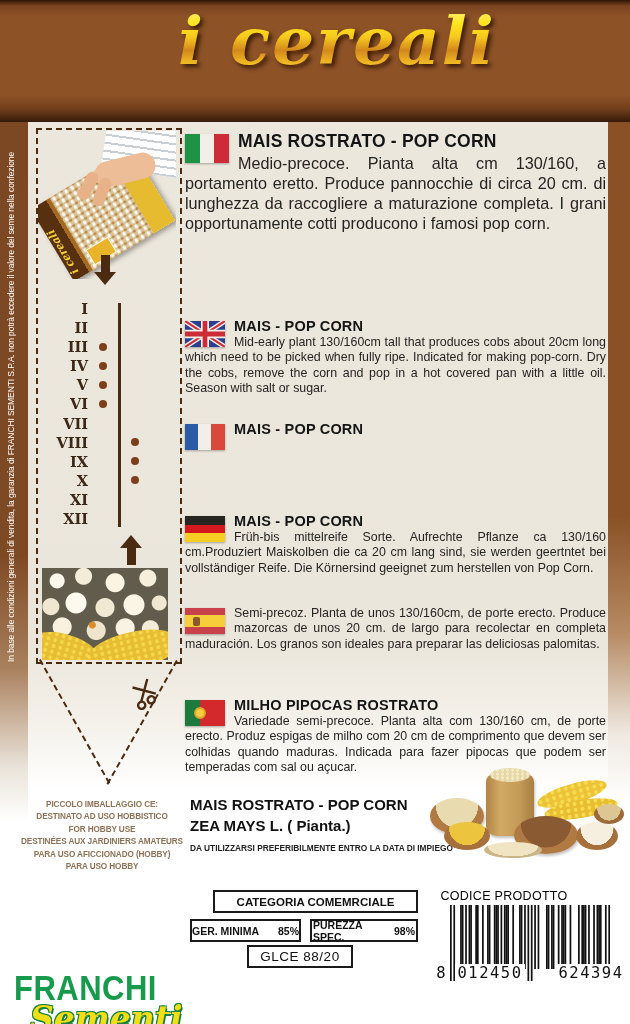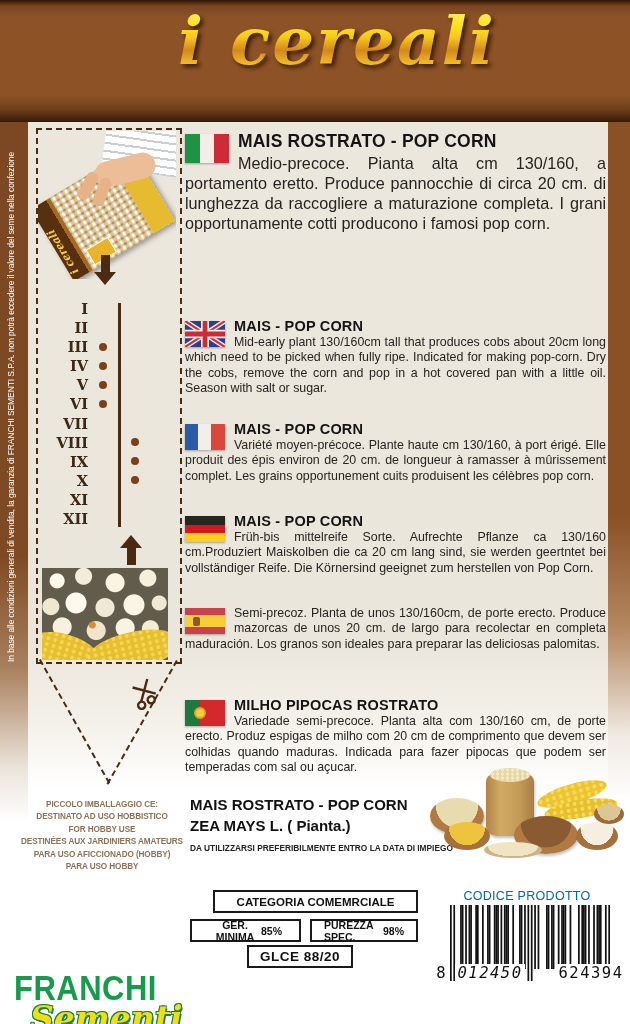--- a/index.html
+++ b/index.html
@@ -119,45 +119,45 @@
   .logo-franchi{font-size:31px;font-weight:bold;color:#189a4d;letter-spacing:.5px;transform:scaleY(1.12);transform-origin:top left;}
   .logo-sementi{font-family:"DejaVu Serif",serif;font-style:italic;font-weight:bold;font-size:33px;color:#f2de16;
     margin:-6px 0 0 16px;text-shadow:-1px -1px 0 #17813f,1px -1px 0 #17813f,-1px 1px 0 #17813f,1.5px 1.5px 0 #17813f;}
   .logo-since{font-size:11px;font-style:italic;font-weight:bold;color:#17813f;width:140px;text-align:right;margin-top:-4px;}
 
   .prod-title{position:absolute;left:190px;top:794px;font-size:15px;font-weight:bold;line-height:1.4;color:#111;}
   .use-by{position:absolute;left:190px;top:842px;font-size:9.8px;font-weight:bold;color:#222;
     transform:scaleX(.85);transform-origin:left;white-space:nowrap;}
   .tbox{position:absolute;border:2px solid #1a1a1a;display:flex;align-items:center;box-sizing:border-box;background:#fff;color:#111;margin-top:32px;}
   .box-cat{left:213px;top:858px;width:205px;height:23px;justify-content:center;font-size:11.5px;font-weight:bold;}
-  .box-ger{left:190px;top:887px;width:111px;height:23px;justify-content:space-between;padding:0 17px;font-size:10.5px;font-weight:bold;text-align:center;}
-  .box-pur{left:310px;top:887px;width:108px;height:23px;justify-content:space-between;padding:0 12px;font-size:10.5px;font-weight:bold;}
-  .box-glce{left:247px;top:913px;width:106px;height:23px;justify-content:center;font-size:13.5px;font-weight:bold;letter-spacing:.5px;}
+  .box-ger{left:190px;top:887px;width:111px;height:23px;justify-content:space-between;padding:0 0;font-size:10.5px;font-weight:bold;}
+  .box-pur{left:310px;top:887px;width:108px;height:23px;justify-content:space-between;padding:0 1px;font-size:10.5px;font-weight:bold;}
+  .box-glce{left:247px;top:913px;width:106px;height:23px;justify-content:center;font-size:13.5px;font-weight:normal;letter-spacing:.5px;}
   .authz{position:absolute;left:188px;top:945px;width:242px;text-align:center;font-size:11px;line-height:1.32;color:#2e2e2e;}
 
   
   .grains{position:absolute;left:428px;top:768px;width:196px;height:96px;}
   .grains i{position:absolute;display:block;border-radius:50%;}
   .sack{left:58px;top:6px;width:48px;height:62px;background:linear-gradient(90deg,#b08447 0,#d2a964 30%,#c49a58 70%,#a87e43 100%);border-radius:8px 8px 10px 10px !important;box-shadow:1px 2px 3px rgba(0,0,0,.25);}
   .sack-top{left:62px;top:0px;width:40px;height:14px;background:radial-gradient(circle,#f3e9c2 1.4px,transparent 1.9px) 0 0/5px 4px,#e6d7a6;}
   .cobg1{left:108px;top:16px;width:72px;height:20px;background:radial-gradient(circle,#f8dd52 1.7px,transparent 2.2px) 0 0/7px 6px,#ecc337;transform:rotate(-16deg);}
   .cobg2{left:116px;top:32px;width:74px;height:18px;background:radial-gradient(circle,#f8dd52 1.7px,transparent 2.2px) 0 0/7px 6px,#e8bd2f;transform:rotate(-9deg);}
   .bowl1{left:2px;top:30px;width:54px;height:36px;background:radial-gradient(ellipse at 50% 20%,#e9dbb0 0 55%,#b07a42 56%);box-shadow:1px 2px 3px rgba(0,0,0,.25);}
   .bowl2{left:16px;top:54px;width:46px;height:28px;background:radial-gradient(ellipse at 50% 20%,#edc43e 0 55%,#a5703c 56%);}
   .bowl3{left:86px;top:48px;width:64px;height:38px;background:radial-gradient(ellipse at 50% 20%,#8a5a33 0 55%,#b07a42 56%);box-shadow:1px 2px 3px rgba(0,0,0,.25);}
   .bowl4{left:148px;top:54px;width:42px;height:28px;background:radial-gradient(ellipse at 50% 20%,#f6efdf 0 55%,#a5703c 56%);}
   .bowl5{left:166px;top:36px;width:30px;height:20px;background:radial-gradient(ellipse at 50% 20%,#dcc694 0 55%,#9c6a38 56%);}
   .plate{left:56px;top:74px;width:58px;height:16px;background:radial-gradient(ellipse at 50% 30%,#f0e4c2 0 60%,#cbb488 61%);}
 
-  .codice{position:absolute;left:438px;top:889px;width:178px;text-align:center;font-size:12.5px;color:#0369a1;letter-spacing:.3px;}
+  .codice{position:absolute;left:415px;top:889px;width:178px;text-align:center;font-size:12.5px;color:#000000;letter-spacing:.3px;}
   .barcode{position:absolute;left:436px;top:905px;width:180px;height:96px;}
   .barcode svg{position:absolute;left:14px;top:0;width:160px;height:76px;fill:#111;}
   .bd{position:absolute;top:59px;font-family:"DejaVu Sans Mono",monospace;font-size:15.5px;color:#111;background:#fff;text-align:center;}
   .bd0{left:-2px;width:14px;background:transparent;}
-  .bd1{left:19px;width:70px;letter-spacing:1.5px;font-style:italic;}
+  .bd1{left:19px;width:70px;letter-spacing:1.5px;}
   .bd2{left:95px;width:70px;letter-spacing:1.5px;margin-left:25px;}
 </style>
 </head>
 <body>
 
 <div class="canvas">
 
   <div class="header">
     <div class="brand-title">i cereali</div>
   </div>
@@ -269,21 +269,20 @@
         <path d="M30,0 V36 M0,18 H60" stroke="#cd2b37" stroke-width="7"></path>
       </svg>
     </span>
     <h2>MAIS - POP CORN</h2>
     <p>Mid-early plant 130/160cm tall that produces cobs about 20cm long which need to be picked when fully ripe. Indicated for making pop-corn. Dry the cobs, remove the corn and pop in a hot covered pan with a little oil. Season with salt or sugar.</p>
   </div>
 
   <div class="sec" style="top:421px">
     <span class="flag france"></span>
     <h2>MAIS - POP CORN</h2>
-    <p>Variété moyen-précoce. Plante haute cm 130/160, à port érigé. Elle produit des épis environ de 20 cm. de longueur à ramasser à mûrissement complet. Les grains opportunement cuits produisent les célèbres pop corn.</p>
   </div>
 
   <div class="sec" style="top:513px">
     <span class="flag germany"></span>
     <h2>MAIS - POP CORN</h2>
     <p>Früh-bis mittelreife Sorte. Aufrechte Pflanze ca 130/160 cm.Produziert Maiskolben die ca 20 cm lang sind, sie werden geertntet bei vollständiger Reife. Die Körnersind geeignet zum herstellen von Pop Corn.</p>
   </div>
 
   <div class="sec" style="top:605px">
     <span class="flag spain">

